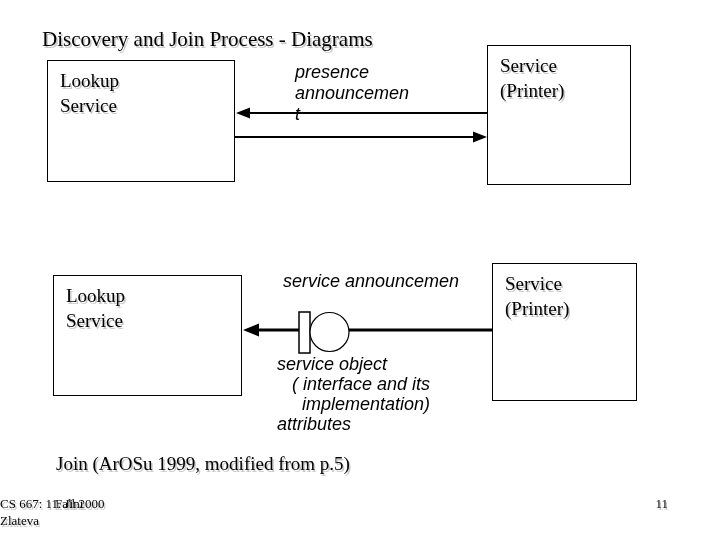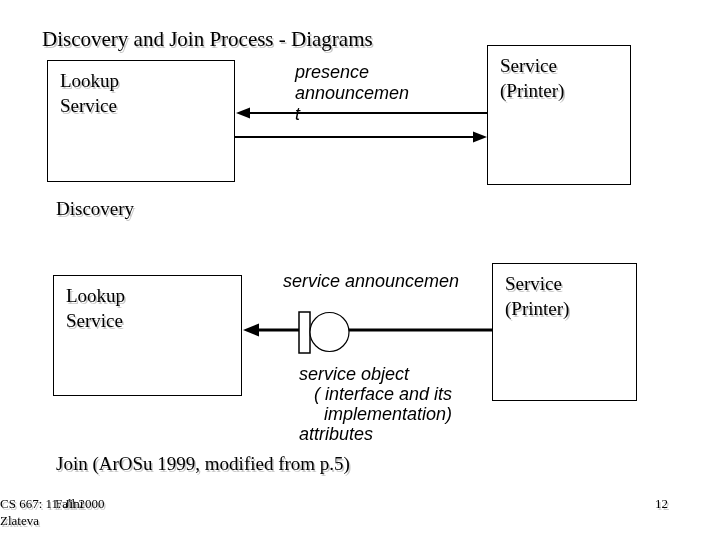--- a/index.html
+++ b/index.html
@@ -77,33 +77,32 @@
 
   <div class="slide-title shadowed">Discovery and Join Process - Diagrams</div>
 
   <div class="box shadowed" style="left:47px; top:60px; width:188px; height:122px;">Lookup
 Service</div>
   <div class="box shadowed" style="left:487px; top:45px; width:144px; height:140px;">Service
 (Printer)</div>
   <div class="ann" style="left:295px; top:62px;">presence
 announcemen
 t</div>
-  <div class="section-label shadowed" style="left:56px; top:198px;">Discovery</div>
 
   <div class="box shadowed" style="left:53px; top:275px; width:189px; height:121px;">Lookup
 Service</div>
   <div class="box shadowed" style="left:492px; top:263px; width:145px; height:138px;">Service
 (Printer)</div>
   <div class="ann" style="left:283px; top:271px;">service announcemen</div>
-  <div class="ann tight" style="left:277px; top:364px;margin-left:22px;">service object
+  <div class="ann tight" style="left:277px; top:354px;">service object
    ( interface and its
      implementation)
 attributes</div>
   <div class="section-label shadowed" style="left:56px; top:453px;">Join (ArOSu 1999, modified from p.5)</div>
 
   <div class="footer">
     <div class="footer-left shadowed">Fall 2000</div>
     <div class="footer-center shadowed">CS 667: 11. Jini
 Zlateva</div>
-    <div class="footer-right shadowed">12</div>
+    <div class="footer-right shadowed">11</div>
   </div>
 
 </div>
 
 </body></html>

